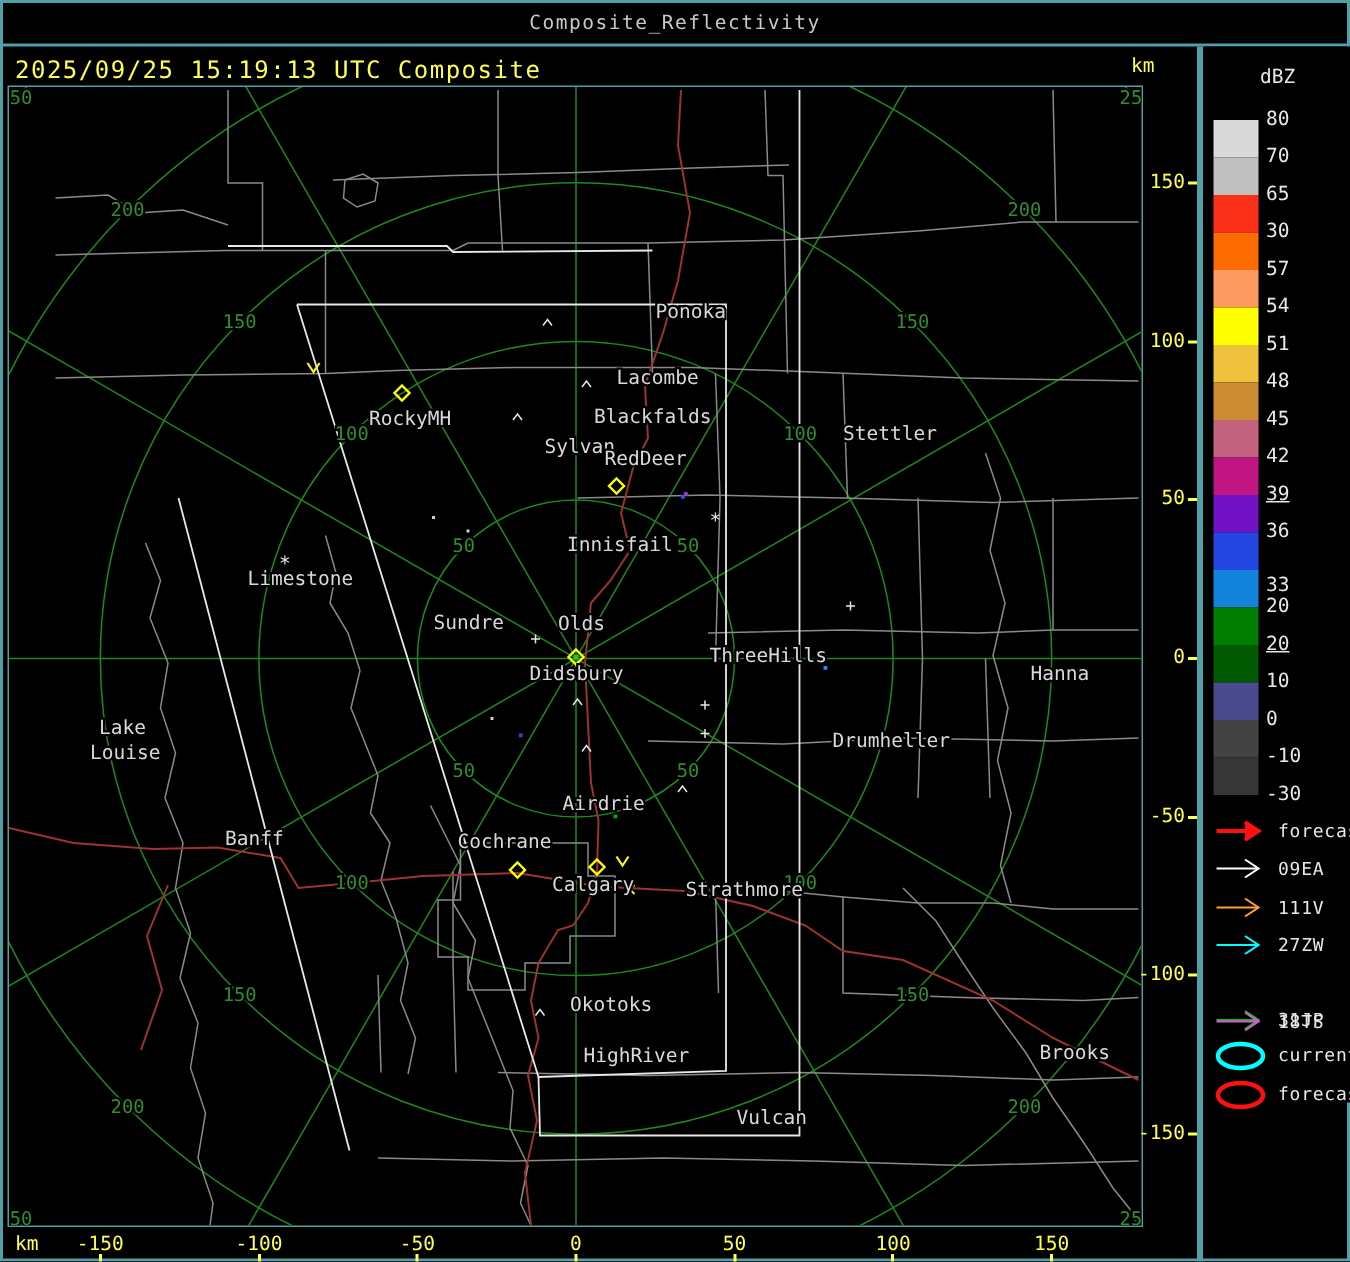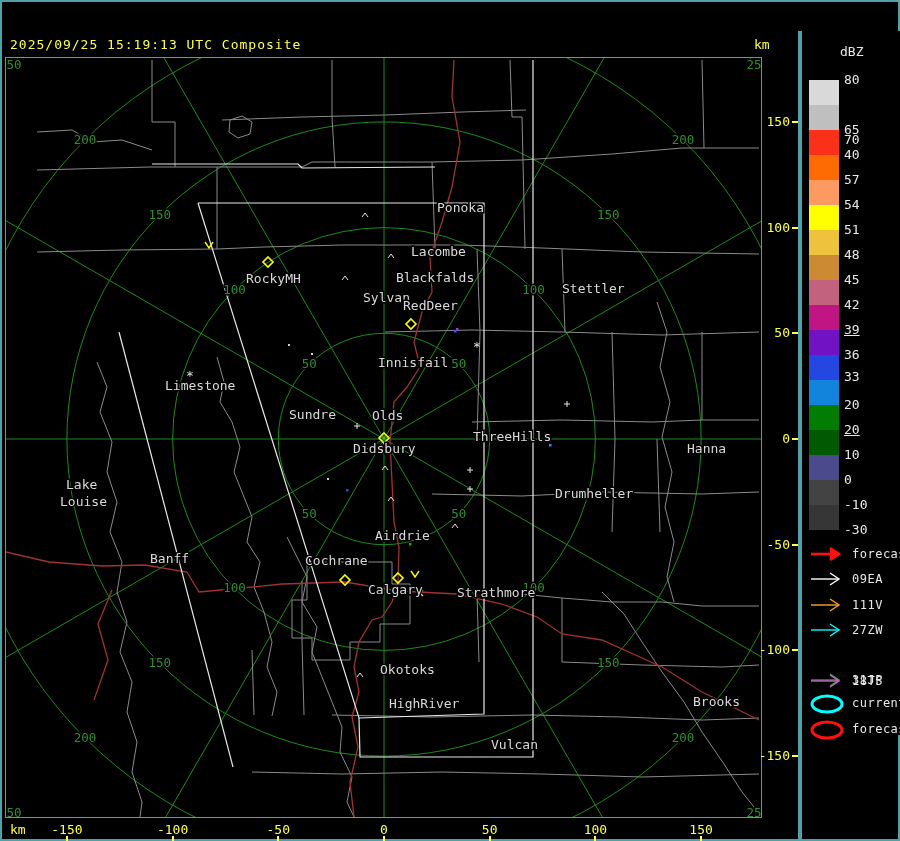--- a/index.html
+++ b/index.html
@@ -1,20 +1,20 @@
 <!DOCTYPE html>
 <html><head>
 <meta charset="utf-8">
 <style>
   html,body{margin:0;padding:0;background:#000;}
   body{width:900px;height:841px;position:relative;font-family:"DejaVu Sans Mono","Liberation Mono",monospace;overflow:hidden;}
   .window{position:absolute;left:0;top:0;width:900px;height:841px;background:#000;border:2px solid #4fa0a8;box-sizing:border-box;}
   .titlebar{position:absolute;left:0;top:0;width:896px;height:27px;border-bottom:2px solid #4fa0a8;color:#c9c9c9;font-size:13px;display:flex;align-items:center;justify-content:center;letter-spacing:1px;}
   .statusrow{position:absolute;left:0;top:29px;width:794px;height:26px;}
-  .ts{position:absolute;left:8px;top:6px;color:#ffff4d;font-size:13px;letter-spacing:1px;}
+  .ts{position:absolute;left:8px;top:6px;color:#ffff4d;font-size:16px;letter-spacing:1px;}
   .kmv{position:absolute;left:752px;top:6px;color:#ffff4d;font-size:13px;}
   .map{position:absolute;left:3px;top:55px;width:755px;height:759px;border:1px solid #4fa0a8;overflow:hidden;background:#000;}
   .map svg{position:absolute;left:0;top:0;}
   .yaxis{position:absolute;left:756px;top:55px;width:42px;height:761px;}
   .yaxis .lab{position:absolute;width:32px;text-align:right;color:#ffff4d;font-size:13px;}
   .yaxis .tick{position:absolute;left:34px;width:8px;height:2px;background:#ffff4d;}
   .xaxis{position:absolute;left:0;top:817px;width:796px;height:22px;}
   .xaxis .kml{position:absolute;left:8px;top:3px;color:#ffff4d;font-size:13px;}
   .xaxis .lab{position:absolute;top:3px;width:60px;margin-left:-30px;text-align:center;color:#ffff4d;font-size:13px;}
   .xaxis .tick{position:absolute;top:17px;width:2px;height:6px;background:#ffff4d;}
@@ -25,20 +25,23 @@
   .scale-lab{position:absolute;left:41px;width:40px;color:#e8e8e8;font-size:13px;}
   .leg-row{position:absolute;left:3px;width:94px;height:24px;}
   .leg-row svg{position:absolute;left:2px;top:2px;}
   .leg-lab{position:absolute;left:46px;top:4px;color:#e8e8e8;font-size:12px;letter-spacing:0.5px;}
   text{font-family:"DejaVu Sans Mono","Liberation Mono",monospace;}
 </style>
 </head>
 <body>
 
 <div class="window">
+  <div class="titlebar">
+    <span>Composite_Reflectivity</span>
+  </div>
   <div class="statusrow">
     <span class="ts">2025/09/25 15:19:13 UTC Composite</span>
     <span class="kmv">km</span>
   </div>
 
   <div class="map">
     <svg id="map-svg" width="755" height="759">
         <circle cx="378" cy="381" r="105.69999999999999" fill="none" stroke="#1d8a1d" stroke-width="1"></circle>
         <circle cx="378" cy="381" r="211.39999999999998" fill="none" stroke="#1d8a1d" stroke-width="1"></circle>
         <circle cx="378" cy="381" r="317.09999999999997" fill="none" stroke="#1d8a1d" stroke-width="1"></circle>
@@ -204,32 +207,32 @@
         <div class="swatch" style="top: 324px; background: rgb(35, 71, 224);"></div>
         <div class="swatch" style="top: 349px; background: rgb(18, 132, 220);"></div>
         <div class="swatch" style="top: 374px; background: rgb(1, 125, 1);"></div>
         <div class="swatch" style="top: 399px; background: rgb(1, 90, 1);"></div>
         <div class="swatch" style="top: 424px; background: rgb(74, 74, 141);"></div>
         <div class="swatch" style="top: 449px; background: rgb(67, 67, 67);"></div>
         <div class="swatch" style="top: 474px; background: rgb(54, 54, 54);"></div>
       </div>
     <div id="scale-labels">
         <div class="scale-lab" style="top: 41px;">80</div>
-        <div class="scale-lab" style="top: 66px; margin-top: 35px;">70</div>
+        <div class="scale-lab" style="top: 66px;">70</div>
         <div class="scale-lab" style="top: 91px;">65</div>
-        <div class="scale-lab" style="top: 116px;">40</div>
+        <div class="scale-lab" style="top: 116px;">30</div>
         <div class="scale-lab" style="top: 141px;">57</div>
         <div class="scale-lab" style="top: 166px;">54</div>
         <div class="scale-lab" style="top: 191px;">51</div>
         <div class="scale-lab" style="top: 216px;">48</div>
         <div class="scale-lab" style="top: 241px;">45</div>
         <div class="scale-lab" style="top: 266px;">42</div>
         <div class="scale-lab" style="top: 291px; text-decoration: underline;">39</div>
         <div class="scale-lab" style="top: 316px;">36</div>
-        <div class="scale-lab" style="top: 338px;">33</div>
+        <div class="scale-lab" style="top: 352px;">33</div>
         <div class="scale-lab" style="top: 366px;">20</div>
         <div class="scale-lab" style="top: 391px; text-decoration: underline;">20</div>
         <div class="scale-lab" style="top: 416px;">10</div>
         <div class="scale-lab" style="top: 441px;">0</div>
         <div class="scale-lab" style="top: 466px;">-10</div>
         <div class="scale-lab" style="top: 491px;">-30</div>
       </div>
     <div id="legend">
         <div class="leg-row" style="top: 512px;">
           <svg width="40" height="22">

